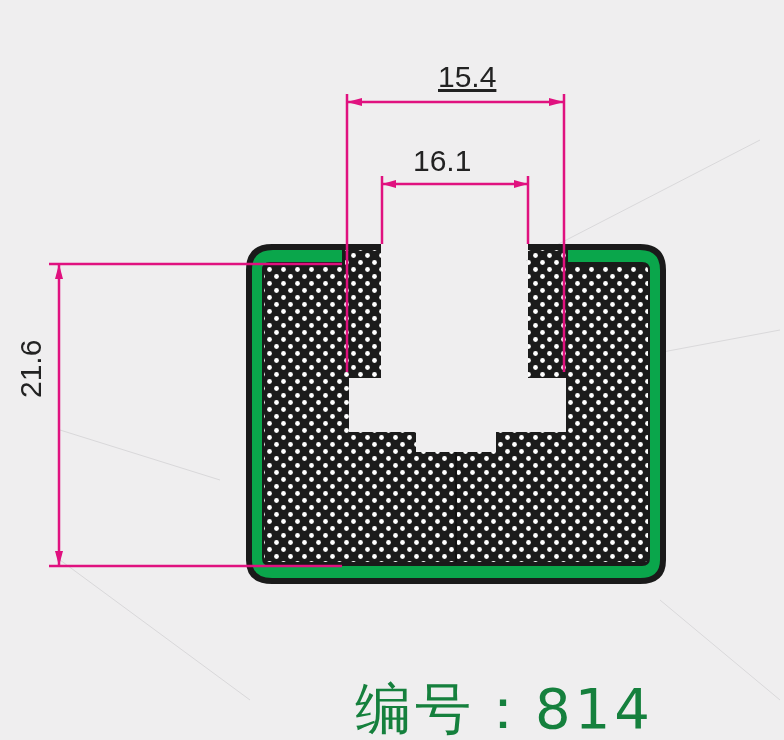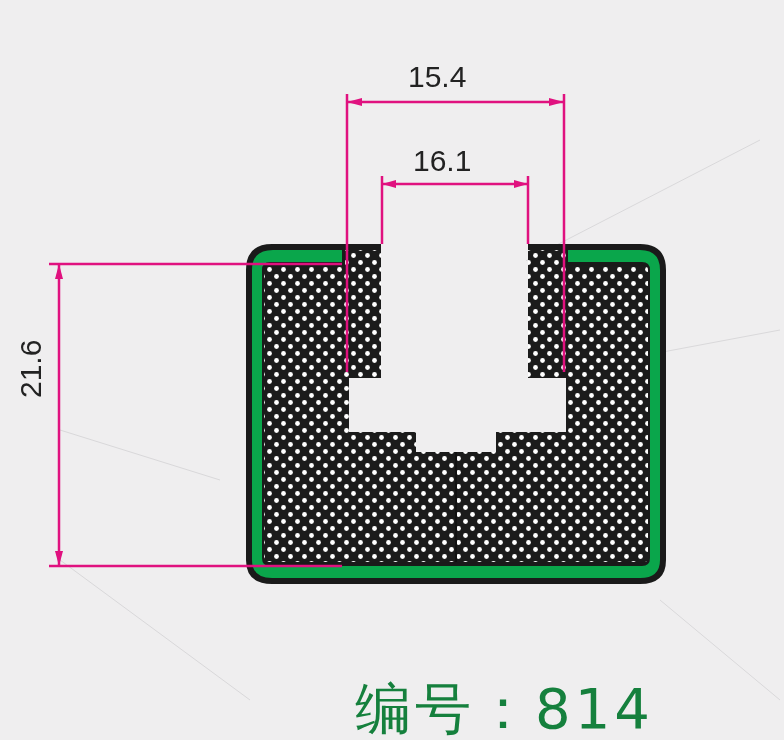--- a/index.html
+++ b/index.html
@@ -7,21 +7,21 @@
     width:784px; height:740px; overflow:hidden;
     background:#efeeef;
     font-family: "Liberation Sans", "DejaVu Sans", sans-serif;
     position:relative;
   }
   svg#drawing { position:absolute; left:0; top:0; }
   .dim-label {
     position:absolute; font-size:30px; color:#222; line-height:1;
     font-family: "Liberation Sans", "DejaVu Sans", sans-serif;
   }
-  #lbl-top { left:408px; top:62px; }
+  #lbl-top { left:438px; top:62px;text-decoration:underline; }
   #lbl-mid { left:413px; top:146px; }
   #lbl-left {
     left:16px; top:398px; transform-origin:left top;
     transform:rotate(-90deg);
     width:auto; white-space:nowrap;
   }
   #caption {
     position:absolute; left:355px; top:672px;
     font-size:56px; color:#15803d; letter-spacing:4px; white-space:nowrap;
     font-family: "DejaVu Sans", "Liberation Sans", sans-serif;

